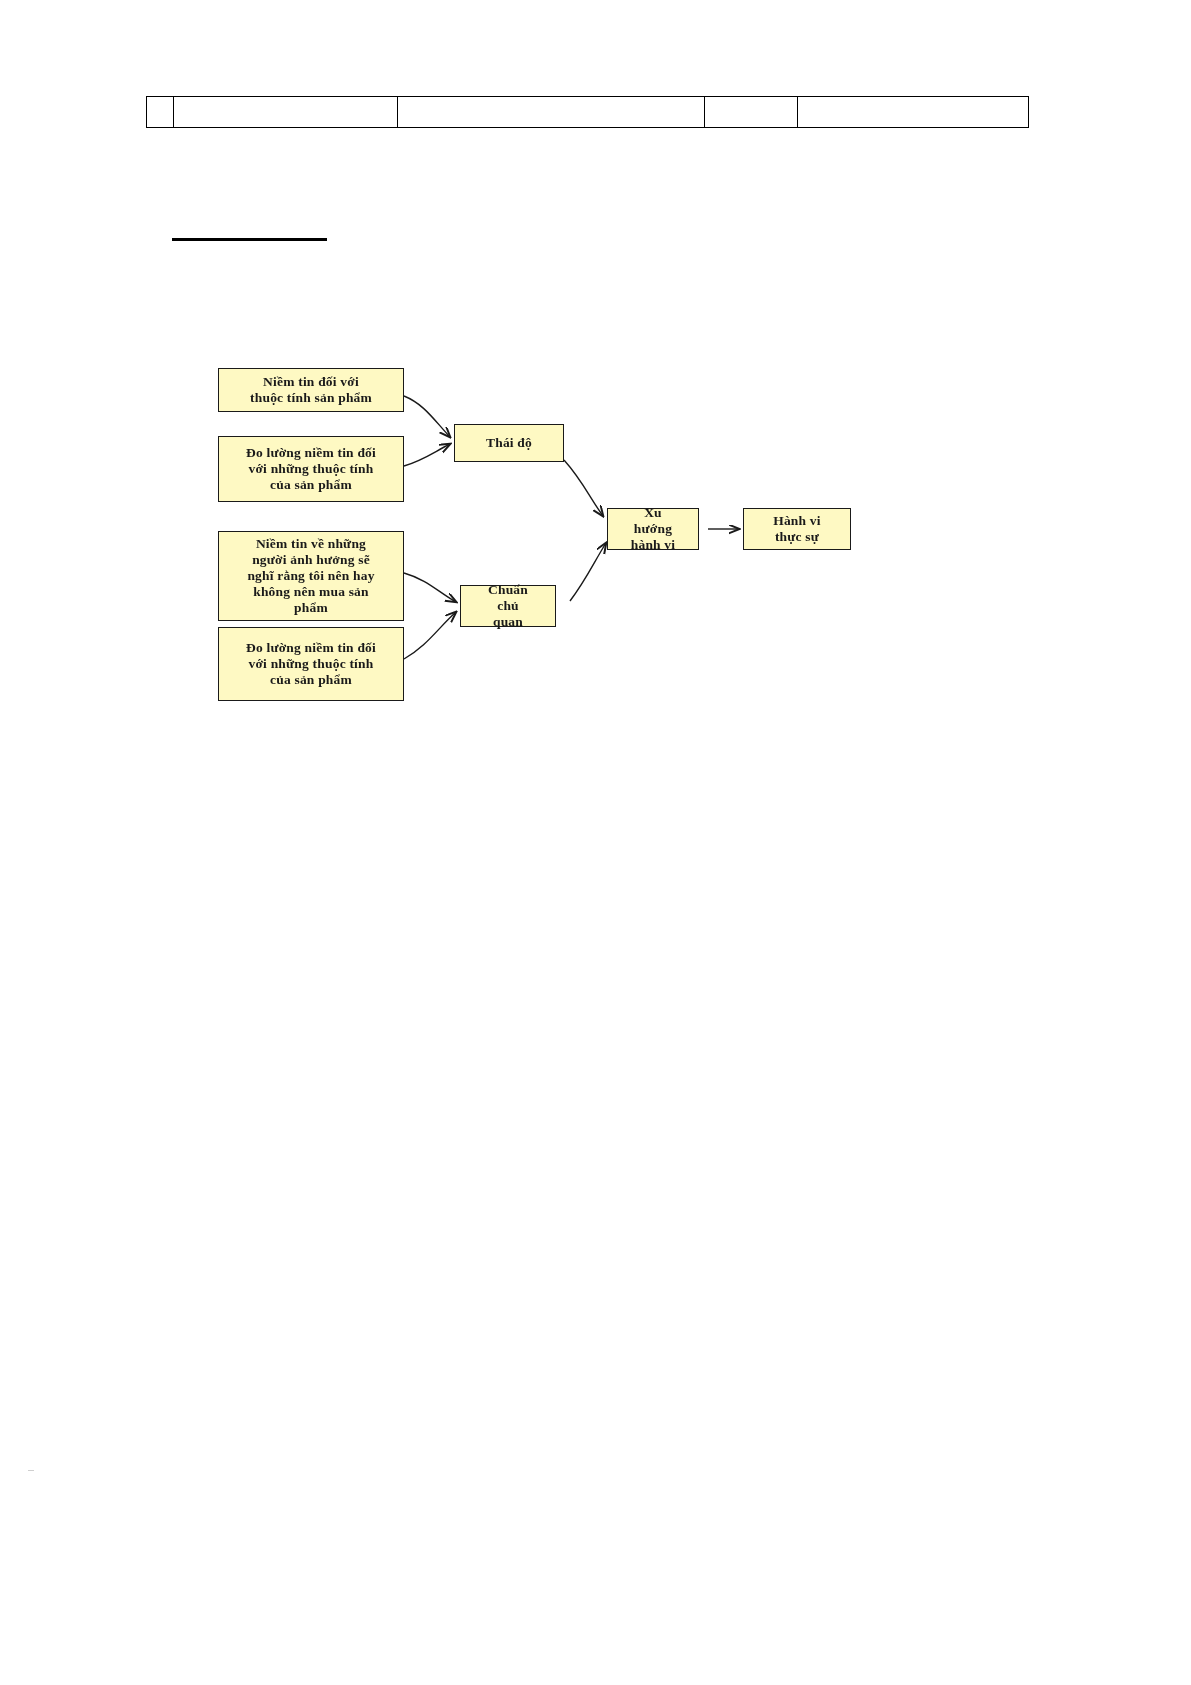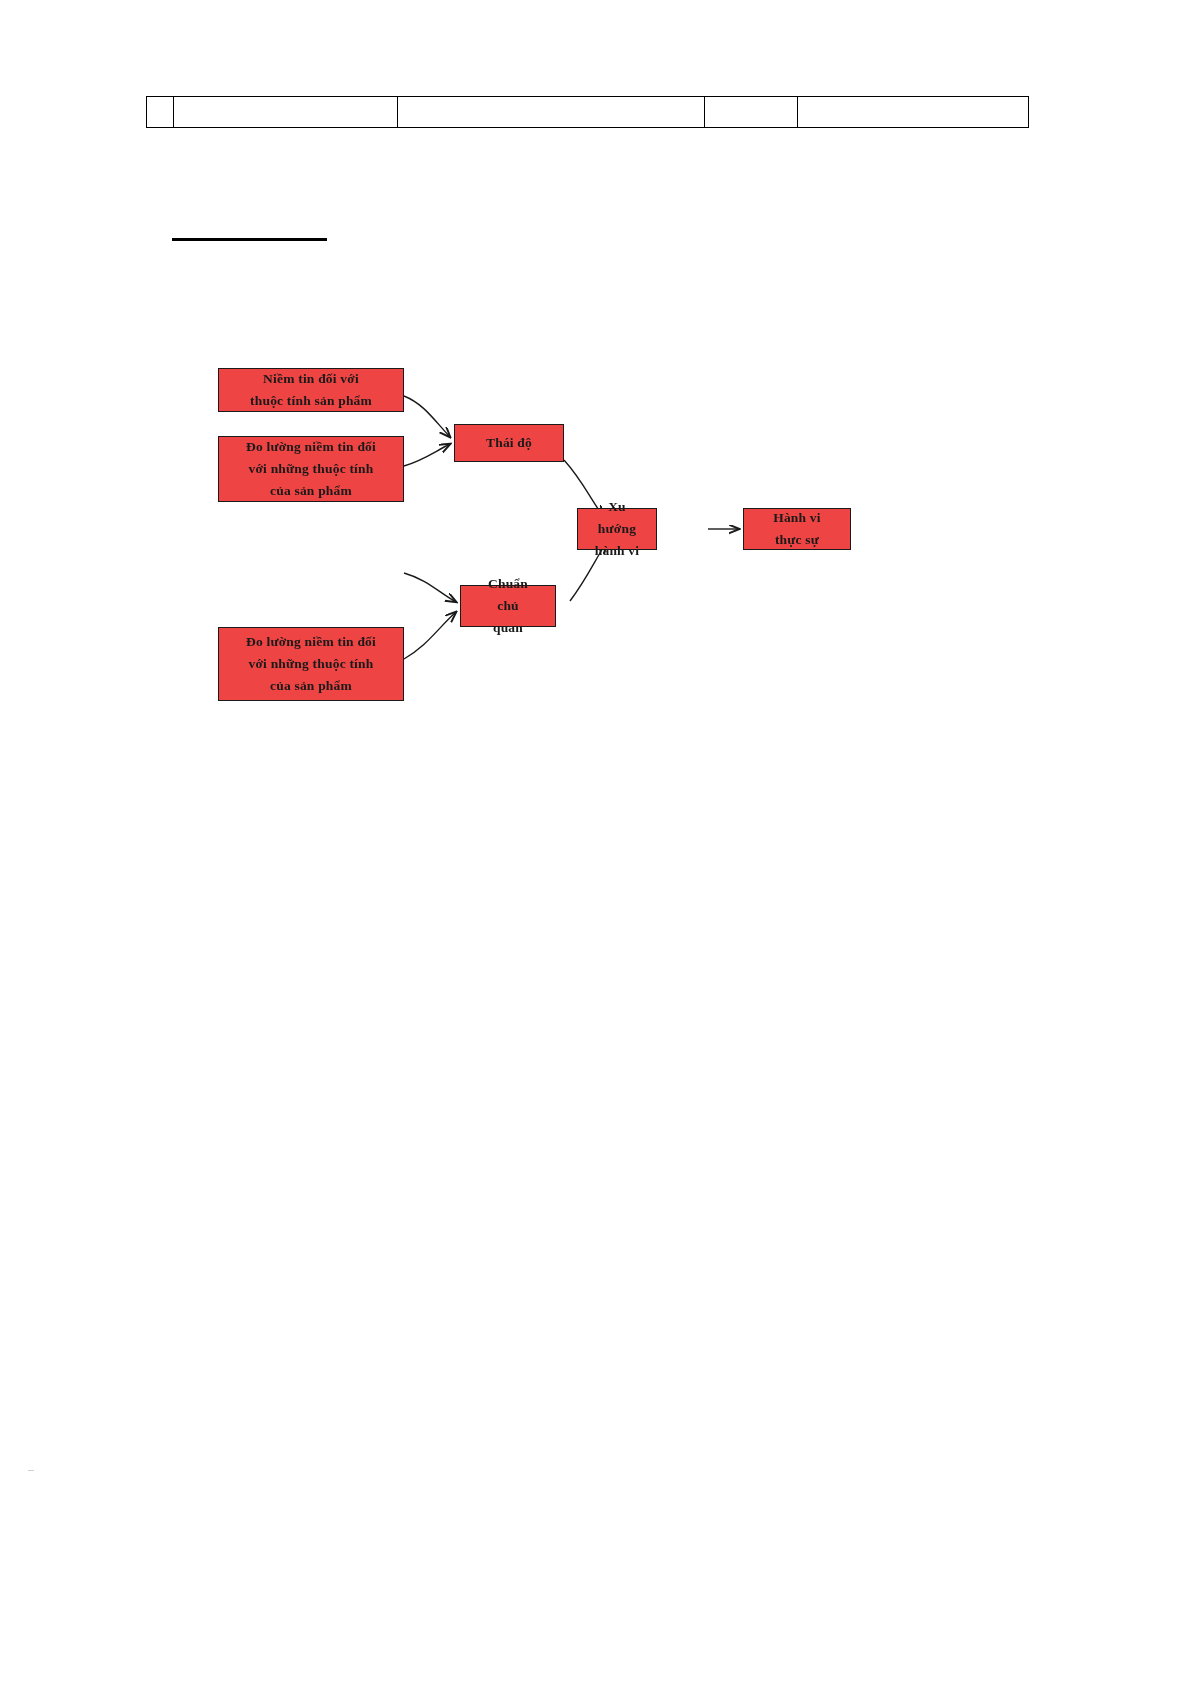--- a/index.html
+++ b/index.html
@@ -70,43 +70,43 @@
     position: absolute;
     left: 0;
     top: 0;
     width: 1191px;
     height: 1685px;
   }
   .node {
     position: absolute;
     box-sizing: border-box;
     border: 1.4px solid #1a1a1a;
-    background: #ef4444;
+    background: #fef9c3;
     display: flex;
     align-items: center;
     justify-content: center;
     text-align: center;
     font-family: "Liberation Serif", serif;
     font-size: 13.5px;
-    line-height: 22px;
+    line-height: 16px;
     font-weight: 600;
     letter-spacing: 0.2px;
     color: #1a1a1a;
     padding: 2px 16px;
     z-index: 2;
     white-space: pre-line;
   }
 
   .n-belief-attr   { left: 218px; top: 368px; width: 186px; height: 44px; }
   .n-measure-attr1 { left: 218px; top: 436px; width: 186px; height: 66px; }
   .n-belief-norm   { left: 218px; top: 531px; width: 186px; height: 90px; }
   .n-measure-attr2 { left: 218px; top: 627px; width: 186px; height: 74px; }
   .n-attitude      { left: 454px; top: 424px; width: 110px; height: 38px; }
   .n-subjective    { left: 460px; top: 585px; width: 96px; height: 42px; }
-  .n-intention     { left: 577px; top: 508px; width: 80px; height: 42px; font-family: Liberation Serif, serif; }
+  .n-intention     { left: 607px; top: 508px; width: 92px; height: 42px; font-family: Liberation Serif, serif; }
   .n-behavior      { left: 743px; top: 508px; width: 108px; height: 42px; }
 
   svg.arrows {
     position: absolute;
     left: 0;
     top: 0;
     width: 1191px;
     height: 1685px;
     z-index: 1;
     overflow: visible;
@@ -180,20 +180,25 @@
       <line x1="708" y1="529" x2="739" y2="529" marker-end="url(#ah)"></line>
     </svg>
 
     <div class="node n-belief-attr">Niềm tin đối với
 thuộc tính sản phẩm</div>
 
     <div class="node n-measure-attr1">Đo lường niềm tin đối
 với những thuộc tính
 của sản phẩm</div>
 
+    <div class="node n-belief-norm">Niềm tin về những
+người ảnh hưởng sẽ
+nghĩ rằng tôi nên hay
+không nên mua sản
+phẩm</div>
 
     <div class="node n-measure-attr2">Đo lường niềm tin đối
 với những thuộc tính
 của sản phẩm</div>
 
     <div class="node n-attitude">Thái độ</div>
 
     <div class="node n-subjective">Chuẩn chủ
 quan</div>
 

